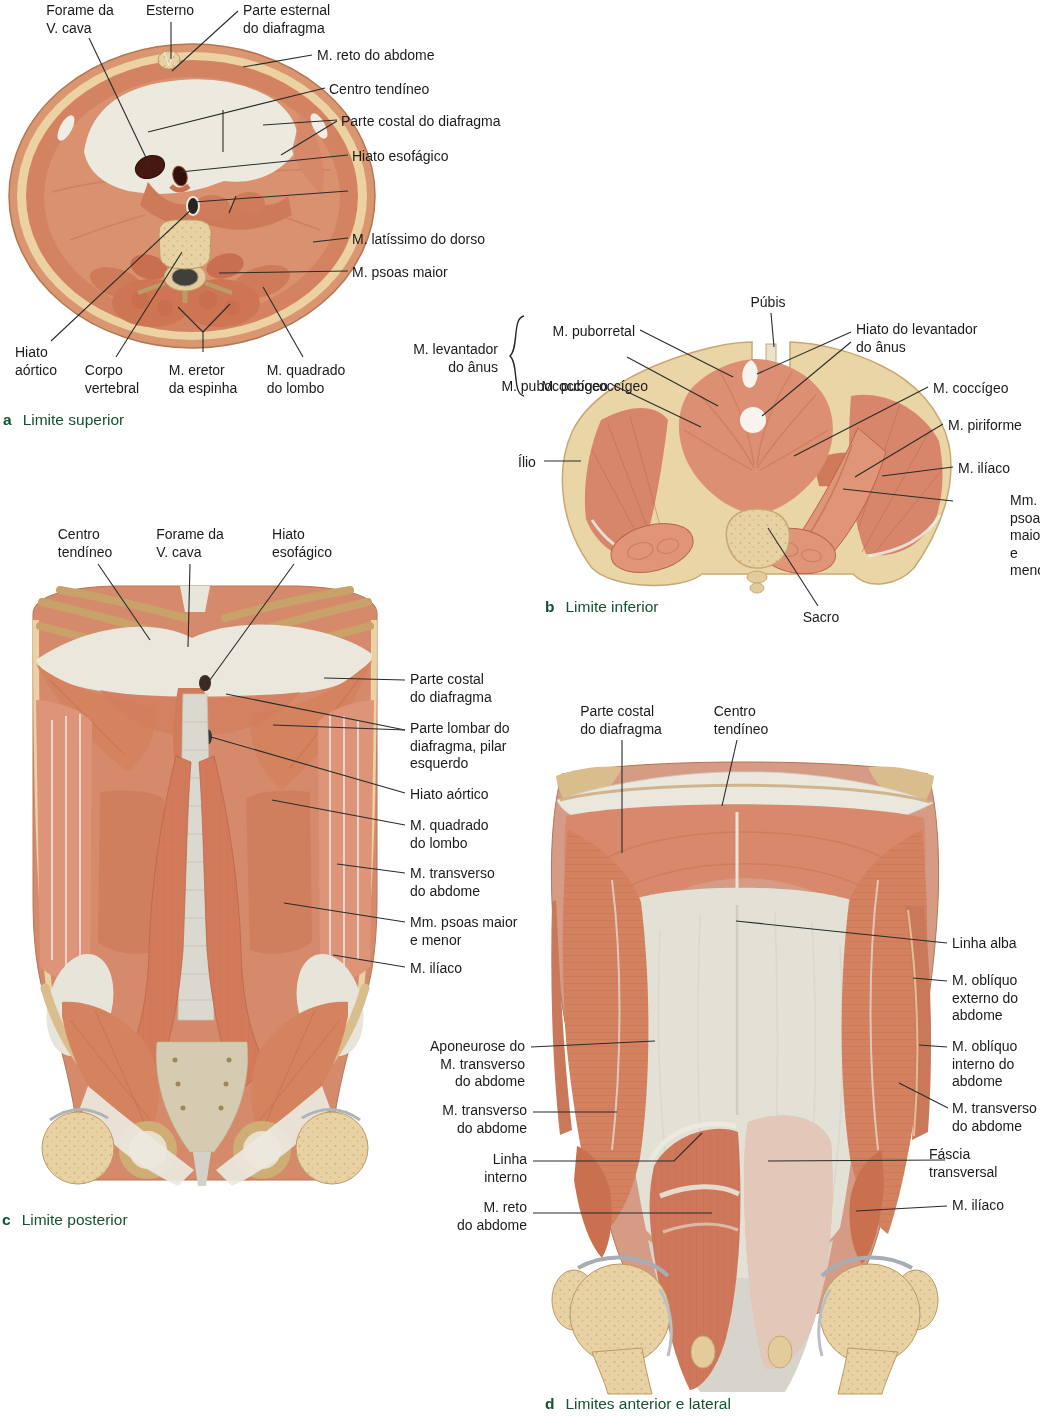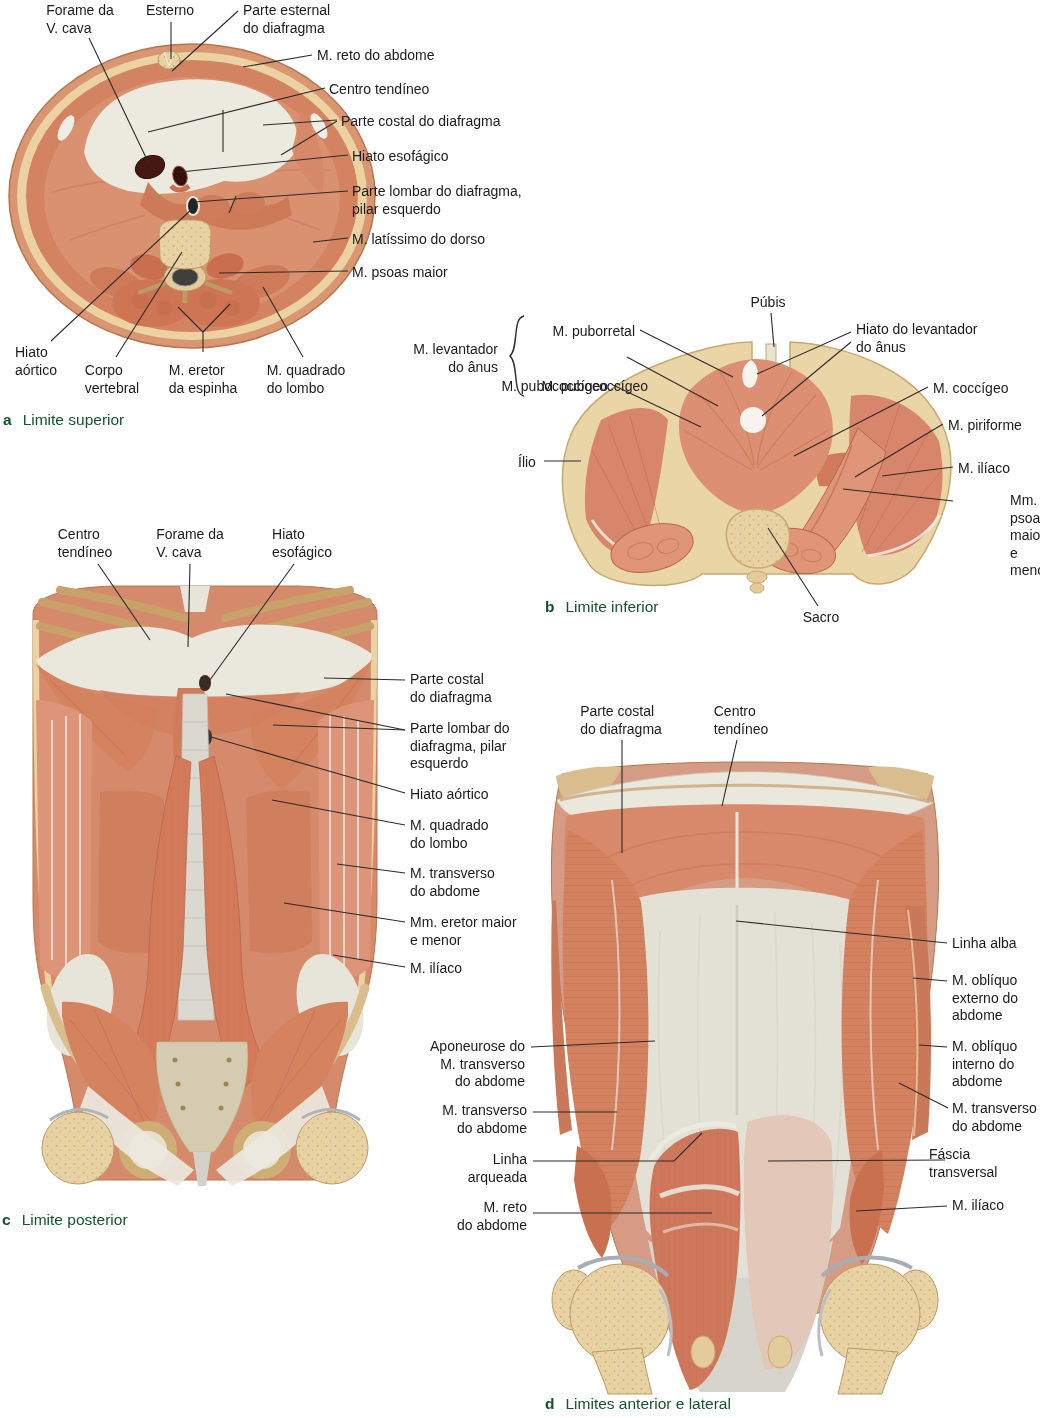--- a/index.html
+++ b/index.html
@@ -256,22 +256,20 @@
 <div class="caption" style="left: 3px; top: 411px;"><span class="cap-letter">a</span><span class="cap-text">Limite superior</span></div>
     <div class="lbl center" style="left: 80px; top: 2px;">Forame da
 V. cava</div>
     <div class="lbl center" style="left: 170px; top: 2px;">Esterno</div>
     <div class="lbl left" style="left: 243px; top: 2px;">Parte esternal
 do diafragma</div>
     <div class="lbl left" style="left: 317px; top: 47px;">M. reto do abdome</div>
     <div class="lbl left" style="left: 329px; top: 81px;">Centro tendíneo</div>
     <div class="lbl left" style="left: 341px; top: 113px;">Parte costal do diafragma</div>
     <div class="lbl left" style="left: 352px; top: 148px;">Hiato esofágico</div>
-    <div class="lbl left" style="left: 352px; top: 183px;">Parte lombar do diafragma,
-pilar esquerdo</div>
     <div class="lbl left" style="left: 352px; top: 231px;">M. latíssimo do dorso</div>
     <div class="lbl left" style="left: 352px; top: 264px;">M. psoas maior</div>
     <div class="lbl left" style="left: 15px; top: 344px;">Hiato
 aórtico</div>
     <div class="lbl center" style="left: 112px; top: 362px;">Corpo
 vertebral</div>
     <div class="lbl center" style="left: 203px; top: 362px;">M. eretor
 da espinha</div>
     <div class="lbl center" style="left: 306px; top: 362px;">M. quadrado
 do lombo</div>
@@ -302,21 +300,21 @@
     <div class="lbl left" style="left: 410px; top: 671px;">Parte costal
 do diafragma</div>
     <div class="lbl left" style="left: 410px; top: 720px;">Parte lombar do
 diafragma, pilar
 esquerdo</div>
     <div class="lbl left" style="left: 410px; top: 786px;">Hiato aórtico</div>
     <div class="lbl left" style="left: 410px; top: 817px;">M. quadrado
 do lombo</div>
     <div class="lbl left" style="left: 410px; top: 865px;">M. transverso
 do abdome</div>
-    <div class="lbl left" style="left: 410px; top: 914px;">Mm. eretor maior
+    <div class="lbl left" style="left: 410px; top: 914px;">Mm. psoas maior
 e menor</div>
     <div class="lbl left" style="left: 410px; top: 960px;">M. ilíaco</div>
     <div class="caption" style="left: 545px; top: 1395px;"><span class="cap-letter">d</span><span class="cap-text">Limites anterior e lateral</span></div>
     <div class="lbl center" style="left: 621px; top: 703px;">Parte costal
 do diafragma</div>
     <div class="lbl center" style="left: 741px; top: 703px;">Centro
 tendíneo</div>
     <div class="lbl left" style="left: 952px; top: 935px;">Linha alba</div>
     <div class="lbl left" style="left: 952px; top: 972px;">M. oblíquo
 externo do
@@ -328,16 +326,16 @@
 do abdome</div>
     <div class="lbl left" style="left: 929px; top: 1146px;">Fáscia
 transversal</div>
     <div class="lbl left" style="left: 952px; top: 1197px;">M. ilíaco</div>
     <div class="lbl right" style="left: 525px; top: 1038px;">Aponeurose do
 M. transverso
 do abdome</div>
     <div class="lbl right" style="left: 527px; top: 1102px;">M. transverso
 do abdome</div>
     <div class="lbl right" style="left: 527px; top: 1151px;">Linha
-arqueada</div>
+interno</div>
     <div class="lbl right" style="left: 527px; top: 1199px;">M. reto
 do abdome</div>
   </div>
 
 </body></html>

